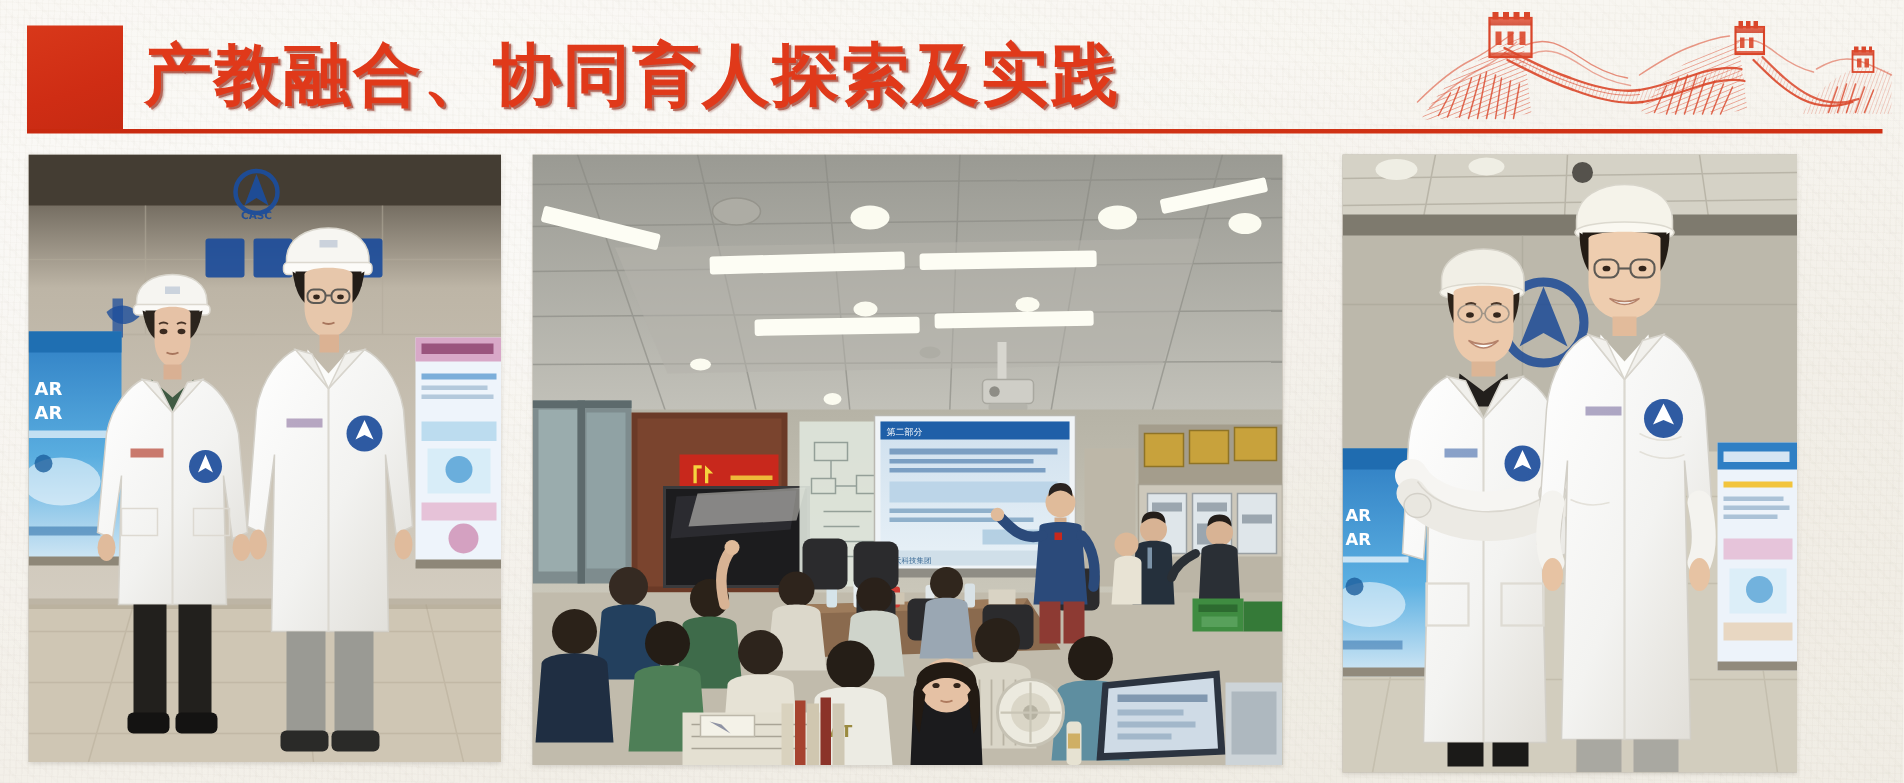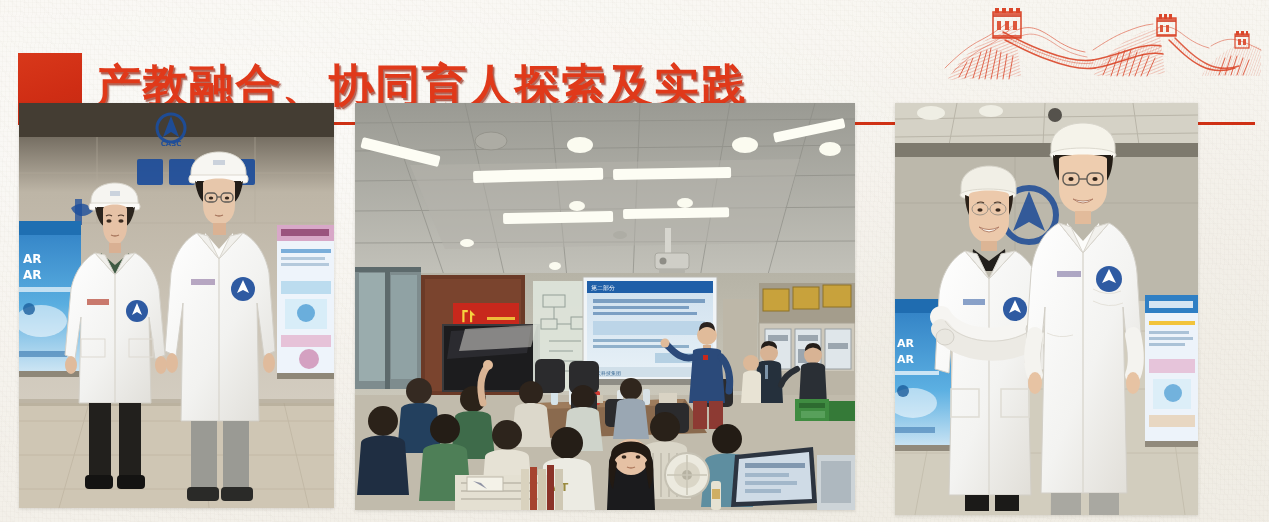--- a/index.html
+++ b/index.html
@@ -31,21 +31,21 @@
     pointer-events: none;
     background-image:
       repeating-linear-gradient(92deg, rgba(180,172,156,0.055) 0px, rgba(180,172,156,0.055) 1px, rgba(0,0,0,0) 1px, rgba(0,0,0,0) 4px),
       repeating-linear-gradient(2deg, rgba(170,162,146,0.045) 0px, rgba(170,162,146,0.045) 1px, rgba(0,0,0,0) 1px, rgba(0,0,0,0) 5px),
       repeating-linear-gradient(46deg, rgba(200,192,176,0.03) 0px, rgba(200,192,176,0.03) 2px, rgba(0,0,0,0) 2px, rgba(0,0,0,0) 9px);
     opacity: .9;
     z-index: 1;
   }
 
   
-  .header { position: absolute; left: 0; top: 0; width: 1269px; height: 92px; z-index: 3; margin-top: 36px; }
+  .header { position: absolute; left: 0; top: 0; width: 1269px; height: 92px; z-index: 3; }
 
   .red-block {
     position: absolute;
     left: 18px; top: 17px;
     width: 64px; height: 69px;
     background: linear-gradient(160deg, #d8381a 0%, #cf2d14 60%, #c62a12 100%);
   }
 
   .title {
     position: absolute;

